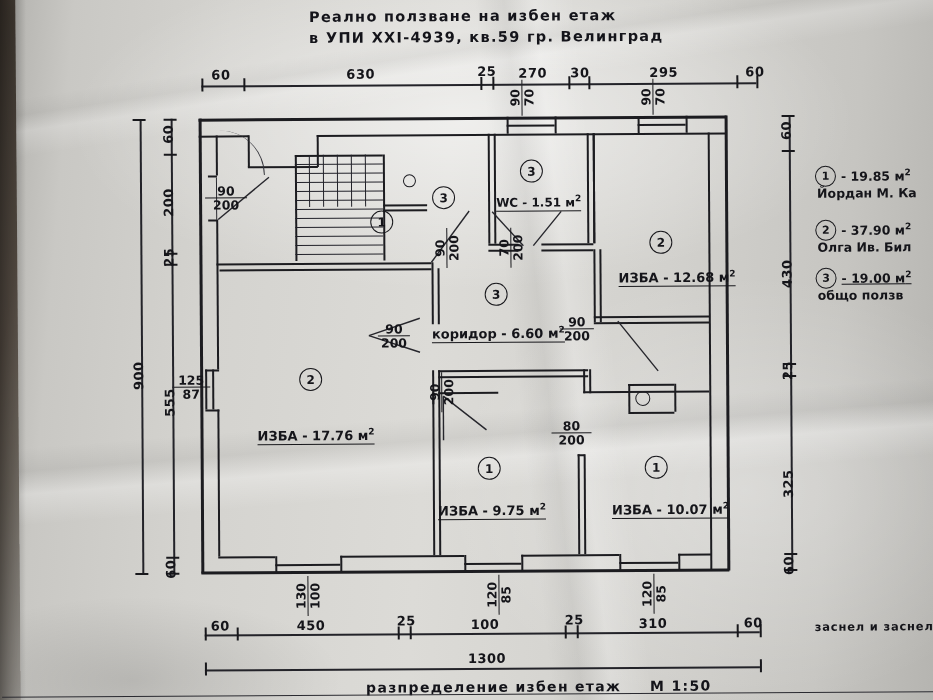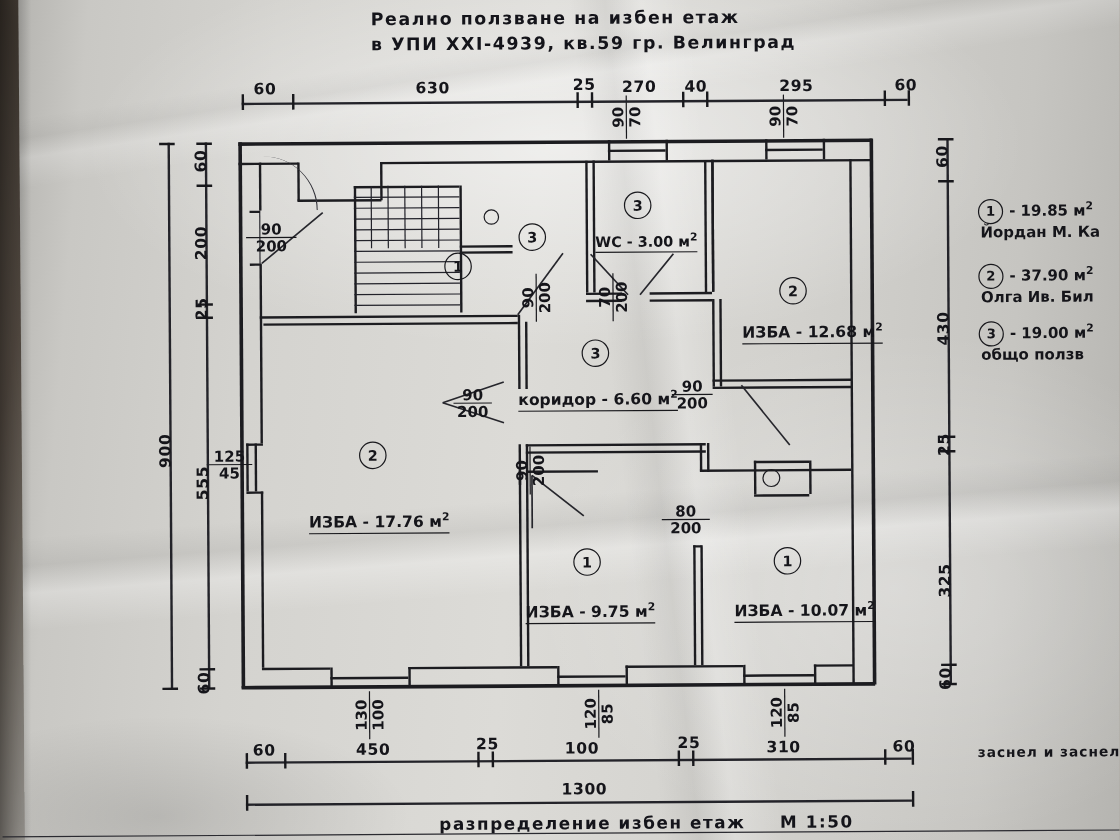--- a/index.html
+++ b/index.html
@@ -225,21 +225,21 @@
     <div class="room" style="left:611px;top:502px;">
       <span>ИЗБА - 10.07 м</span><span class="sup">2</span>
     </div>
     <div class="room" style="left:619px;top:270px;">
       <span>ИЗБА - 12.68 м</span><span class="sup">2</span>
     </div>
     <div class="room" style="left:432px;top:325px;">
       <span>коридор - 6.60 м</span><span class="sup">2</span>
     </div>
     <div class="room" style="left:497px;top:194px;font-size:12px;">
-      <span>WC - 3.00 м</span><span class="sup">2</span>
+      <span>WC - 1.51 м</span><span class="sup">2</span>
     </div>
 
     <div class="badge" style="left:371px;top:210px;">1</div>
     <div class="badge" style="left:433px;top:186px;">3</div>
     <div class="badge" style="left:521px;top:160px;">3</div>
     <div class="badge" style="left:485px;top:283px;">3</div>
     <div class="badge" style="left:299px;top:367px;">2</div>
     <div class="badge" style="left:650px;top:232px;">2</div>
     <div class="badge" style="left:477px;top:457px;">1</div>
     <div class="badge" style="left:644px;top:457px;">1</div>
@@ -255,21 +255,21 @@
     <div class="frac" style="left:560px;top:316px;width:34px;">
       <div class="a">90</div>
       <div class="b bdiv">200</div>
     </div>
     <div class="frac" style="left:551px;top:420px;width:40px;">
       <div class="a">80</div>
       <div class="b bdiv">200</div>
     </div>
     <div class="frac" style="left:172px;top:372px;width:38px;">
       <div class="a">125</div>
-      <div class="b bdiv">45</div>
+      <div class="b bdiv">87</div>
     </div>
 
     <div class="frac vert" style="left:434px;top:268px;width:40px;">
       <div class="a">90</div>
       <div class="b bdiv">200</div>
     </div>
     <div class="frac vert" style="left:498px;top:268px;width:40px;">
       <div class="a">70</div>
       <div class="b bdiv">200</div>
     </div>
@@ -304,21 +304,21 @@
     <div class="tick tickv" style="left:482px;top:77px;"></div>
     <div class="tick tickv" style="left:494px;top:77px;"></div>
     <div class="tick tickv" style="left:570px;top:77px;"></div>
     <div class="tick tickv" style="left:590px;top:77px;"></div>
     <div class="tick tickv" style="left:738px;top:77px;"></div>
     <div class="tick tickv" style="left:758px;top:77px;"></div>
     <div class="dimtxt" style="left:213px;top:66px;">60</div>
     <div class="dimtxt" style="left:348px;top:66px;">630</div>
     <div class="dimtxt" style="left:479px;top:64px;">25</div>
     <div class="dimtxt" style="left:520px;top:66px;">270</div>
-    <div class="dimtxt" style="left:572px;top:66px;">40</div>
+    <div class="dimtxt" style="left:572px;top:66px;">30</div>
     <div class="dimtxt" style="left:651px;top:66px;">295</div>
     <div class="dimtxt" style="left:747px;top:66px;">60</div>
 
     <div class="ln h" style="left:203px;top:633px;width:555px;background:#232329;"></div>
     <div class="tick tickv" style="left:203px;top:626px;"></div>
     <div class="tick tickv" style="left:235px;top:626px;"></div>
     <div class="tick tickv" style="left:396px;top:626px;"></div>
     <div class="tick tickv" style="left:408px;top:626px;"></div>
     <div class="tick tickv" style="left:563px;top:626px;"></div>
     <div class="tick tickv" style="left:575px;top:626px;"></div>
@@ -379,21 +379,21 @@
     <div style="position:absolute;left:816px;top:222px;">
       <div class="badge" style="position:absolute;left:0;top:0;width:19px;height:19px;font-size:11px;">2</div>
       <div class="legend-line" style="left:26px;top:2px;">
         <span>- 37.90 м</span><span class="sup">2</span>
       </div>
       <div class="legend-line" style="left:2px;top:20px;">Олга Ив. Бил</div>
     </div>
 
     <div style="position:absolute;left:816px;top:270px;">
       <div class="badge" style="position:absolute;left:0;top:0;width:19px;height:19px;font-size:11px;">3</div>
-      <div class="legend-line" style="left:26px;top:2px;">
+      <div class="legend-line" style="left:26px;top:2px;text-decoration:underline;">
         <span>- 19.00 м</span><span class="sup">2</span>
       </div>
       <div class="legend-line" style="left:2px;top:20px;">общо ползв</div>
     </div>
 
     <div class="title" style="left:364px;top:679px;font-size:14px;">разпределение избен етаж</div>
     <div class="title" style="left:648px;top:679px;font-size:14px;">М 1:50</div>
     <div class="legend-line" style="left:813px;top:622px;font-size:11.5px;letter-spacing:.8px;">заснел и заснел</div>
 
     <div class="ln h" style="left:0px;top:694px;width:933px;background:#2a2a30;height:1.3px;"></div>

